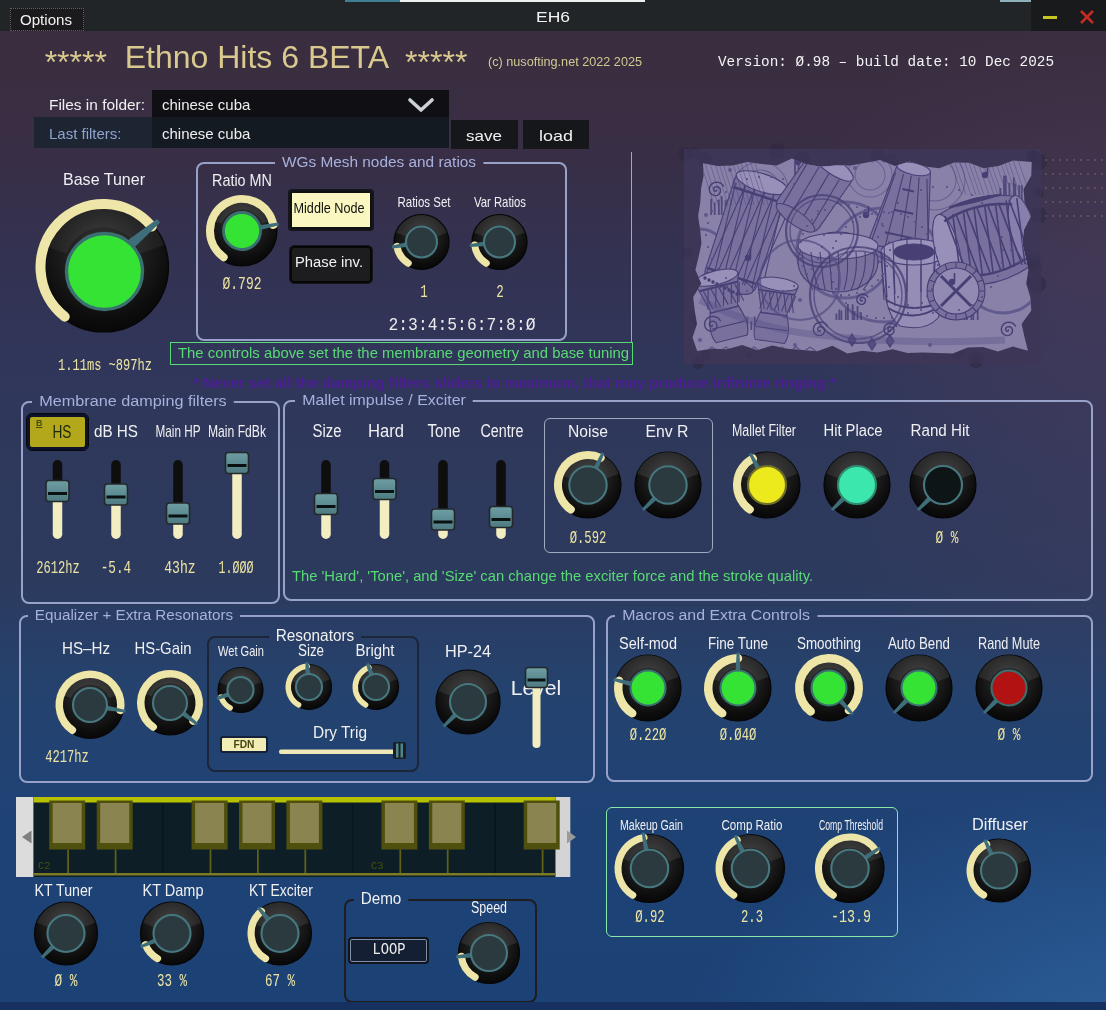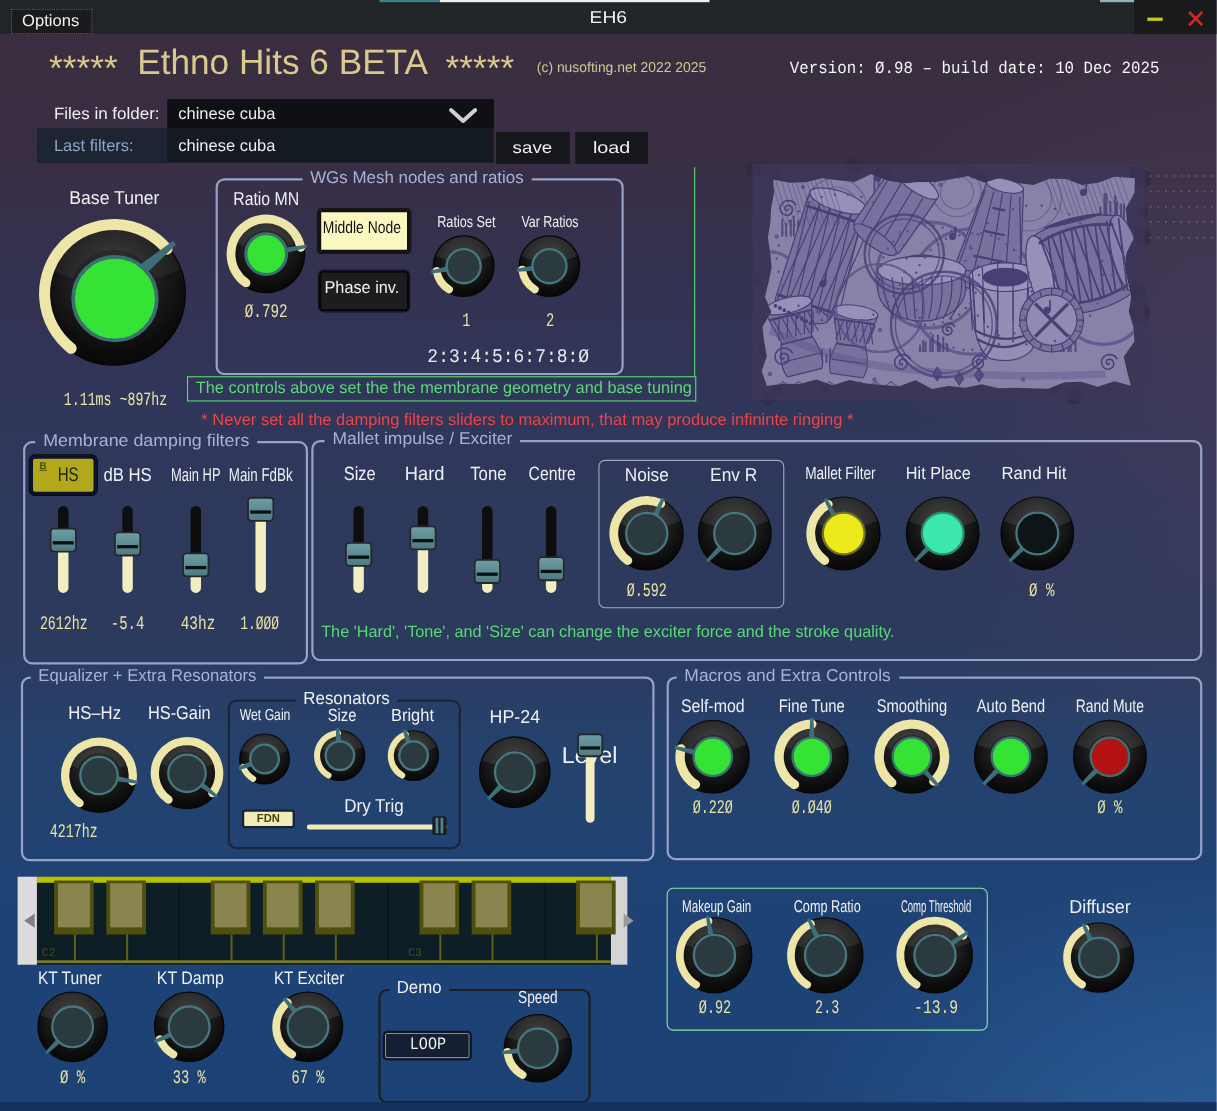--- a/index.html
+++ b/index.html
@@ -46,21 +46,21 @@
 <div style="position:absolute;left:289.5px;top:245.5px;width:78px;height:33px;background:#1d1d20;border:2px solid #070707;outline:1px solid #15151c;border-radius:4px;"></div>
 <div class="t s " style="left:0;top:0;transform-origin:50% 50%;transform:translate(329px,262px) translate(-50%,-50%) scale(0.9546,1);font-size:15.5px;color:#f2f2f2;font-weight:400;letter-spacing:0;white-space:nowrap;">Phase inv.</div>
 <div class="t s " style="left:0;top:0;transform-origin:50% 50%;transform:translate(424px,202px) translate(-50%,-50%) scale(0.7922,1);font-size:14.5px;color:#f0f0f2;font-weight:400;letter-spacing:0;white-space:nowrap;">Ratios Set</div>
 <div class="t s " style="left:0;top:0;transform-origin:50% 50%;transform:translate(500px,202px) translate(-50%,-50%) scale(0.7805,1);font-size:14.5px;color:#f0f0f2;font-weight:400;letter-spacing:0;white-space:nowrap;">Var Ratios</div>
 <div class="t m " style="left:0;top:0;transform-origin:50% 50%;transform:translate(424px,292px) translate(-50%,-50%) scale(0.7100,1);font-size:17.5px;color:#ece4a2;font-weight:400;letter-spacing:0;white-space:nowrap;">1</div>
 <div class="t m " style="left:0;top:0;transform-origin:50% 50%;transform:translate(500px,292px) translate(-50%,-50%) scale(0.7100,1);font-size:17.5px;color:#ece4a2;font-weight:400;letter-spacing:0;white-space:nowrap;">2</div>
 <div class="t m " style="left:0;top:0;transform-origin:50% 50%;transform:translate(462px,325px) translate(-50%,-50%) scale(0.9331,1);font-size:17.5px;color:#ececec;font-weight:400;letter-spacing:0;white-space:nowrap;">2:3:4:5:6:7:8:Ø</div>
 <div style="position:absolute;left:170px;top:342px;width:461px;height:21px;border:1px solid #58da74;"></div>
 <div class="t s " style="left:0;top:0;transform-origin:0 50%;transform:translate(178px,352.5px) translate(0,-50%) scale(0.9906,1);font-size:15px;color:#58da74;font-weight:400;letter-spacing:0;white-space:nowrap;">The controls above set the the membrane geometry and base tuning</div>
 <div style="position:absolute;left:630.5px;top:152px;width:1.5px;height:190px;background:#58da74;"></div>
-<div class="t s " style="left:0;top:0;transform-origin:0 50%;transform:translate(183px,382px) translate(0,-50%);font-size:15px;color:#ef4444;font-weight:400;letter-spacing:0;white-space:nowrap;">* Never set all the damping filters sliders to maximum, that may produce infininte ringing *</div>
+<div class="t s " style="left:10px;top:0;transform-origin:0 50%;transform:translate(183px,382px) translate(0,-50%);font-size:15px;color:#4c1d95;font-weight:700;letter-spacing:0;white-space:nowrap;">* Never set all the damping filters sliders to maximum, that may produce infininte ringing *</div>
 <div style="position:absolute;left:21px;top:401px;width:255px;height:199px;border:2px solid #98a2c9;border-radius:8px;"></div>
 <div class="t s " style="left:0;top:0;transform-origin:50% 50%;transform:translate(133px,401px) translate(-50%,-50%) scale(1.0455,1);font-size:15.5px;color:#a7b1dd;font-weight:400;letter-spacing:0;white-space:nowrap;"><span style="background:#2f375b;padding:0 7px;">Membrane damping filters</span></div>
 <div style="position:absolute;left:27px;top:413.5px;width:61px;height:36px;background:#b3a81b;border:3px solid #0d1228;outline:1.5px solid #05070f;border-radius:5px;box-sizing:border-box;"></div>
 <div class="t s " style="left:0;top:0;transform-origin:0 50%;transform:translate(36px,423px) translate(0,-50%);font-size:9px;color:#454f10;font-weight:700;letter-spacing:0;white-space:nowrap;"><u>B</u></div>
 <div class="t s " style="left:0;top:0;transform-origin:50% 50%;transform:translate(62px,432px) translate(-50%,-50%) scale(0.7595,1);font-size:18px;color:#1c2608;font-weight:400;letter-spacing:0;white-space:nowrap;">HS</div>
 <div class="t s " style="left:0;top:0;transform-origin:50% 50%;transform:translate(116px,432px) translate(-50%,-50%) scale(0.8954,1);font-size:17px;color:#f0f0f2;font-weight:400;letter-spacing:0;white-space:nowrap;">dB HS</div>
 <div class="t s " style="left:0;top:0;transform-origin:50% 50%;transform:translate(178px,432px) translate(-50%,-50%) scale(0.6903,1);font-size:17px;color:#f0f0f2;font-weight:400;letter-spacing:0;white-space:nowrap;">Main HP</div>
 <div class="t s " style="left:0;top:0;transform-origin:50% 50%;transform:translate(237px,432px) translate(-50%,-50%) scale(0.7138,1);font-size:17px;color:#f0f0f2;font-weight:400;letter-spacing:0;white-space:nowrap;">Main FdBk</div>
 <div class="t m " style="left:0;top:0;transform-origin:50% 50%;transform:translate(58px,568px) translate(-50%,-50%) scale(0.6903,1);font-size:17.5px;color:#ece4a2;font-weight:400;letter-spacing:0;white-space:nowrap;">2612hz</div>
 <div class="t m " style="left:0;top:0;transform-origin:50% 50%;transform:translate(116px,568px) translate(-50%,-50%) scale(0.7259,1);font-size:17.5px;color:#ece4a2;font-weight:400;letter-spacing:0;white-space:nowrap;">-5.4</div>

